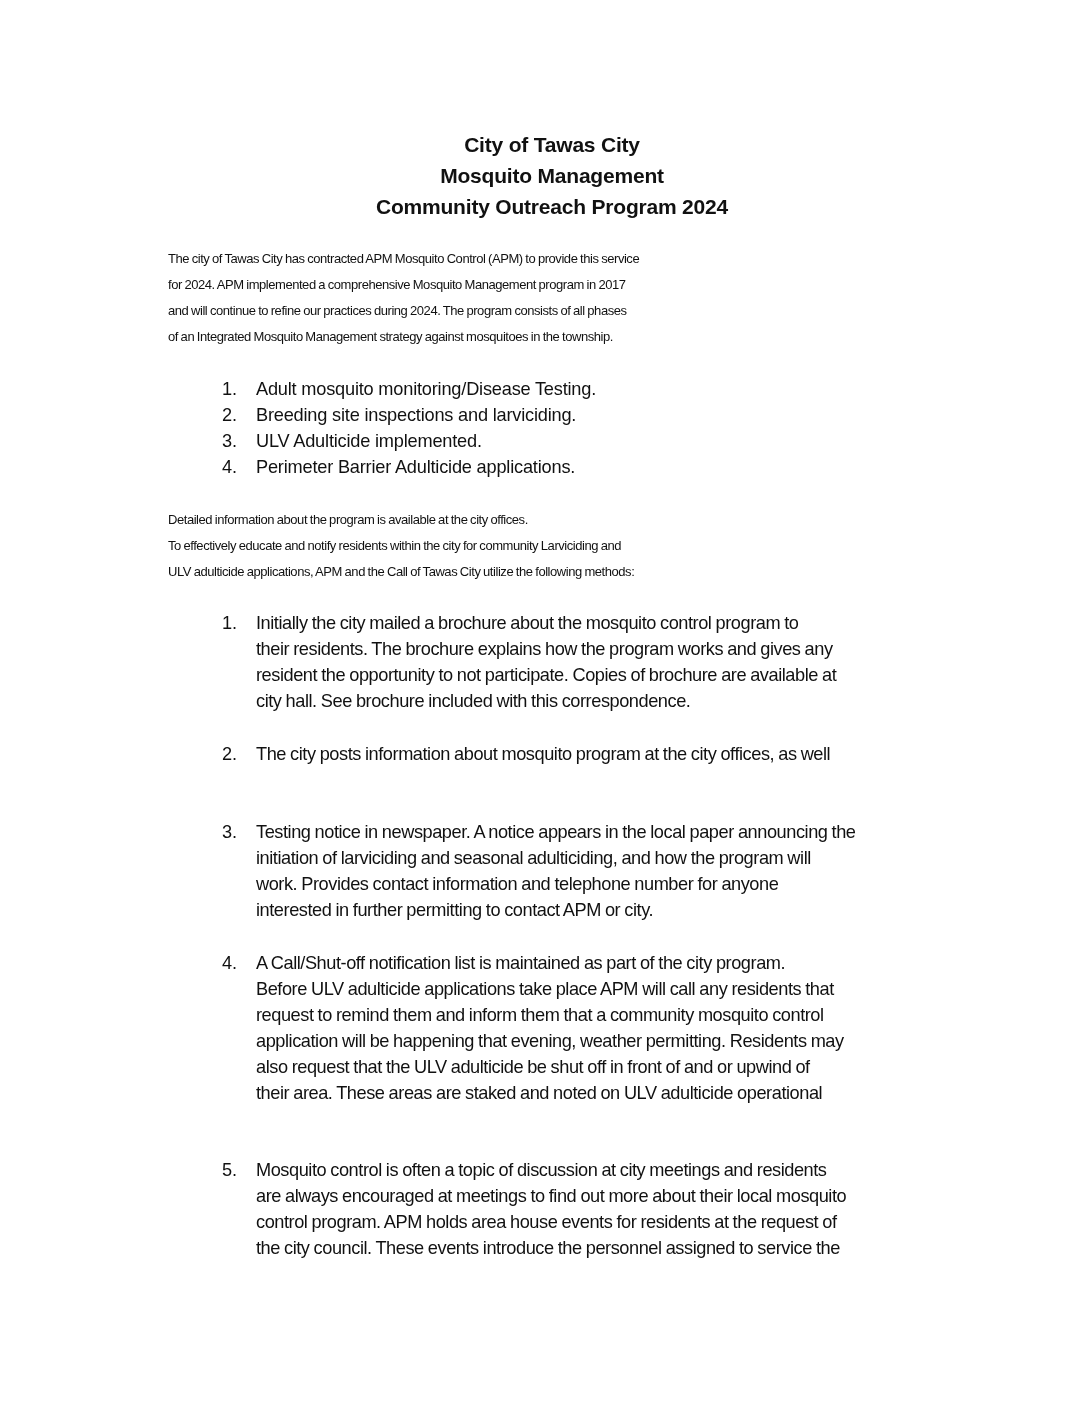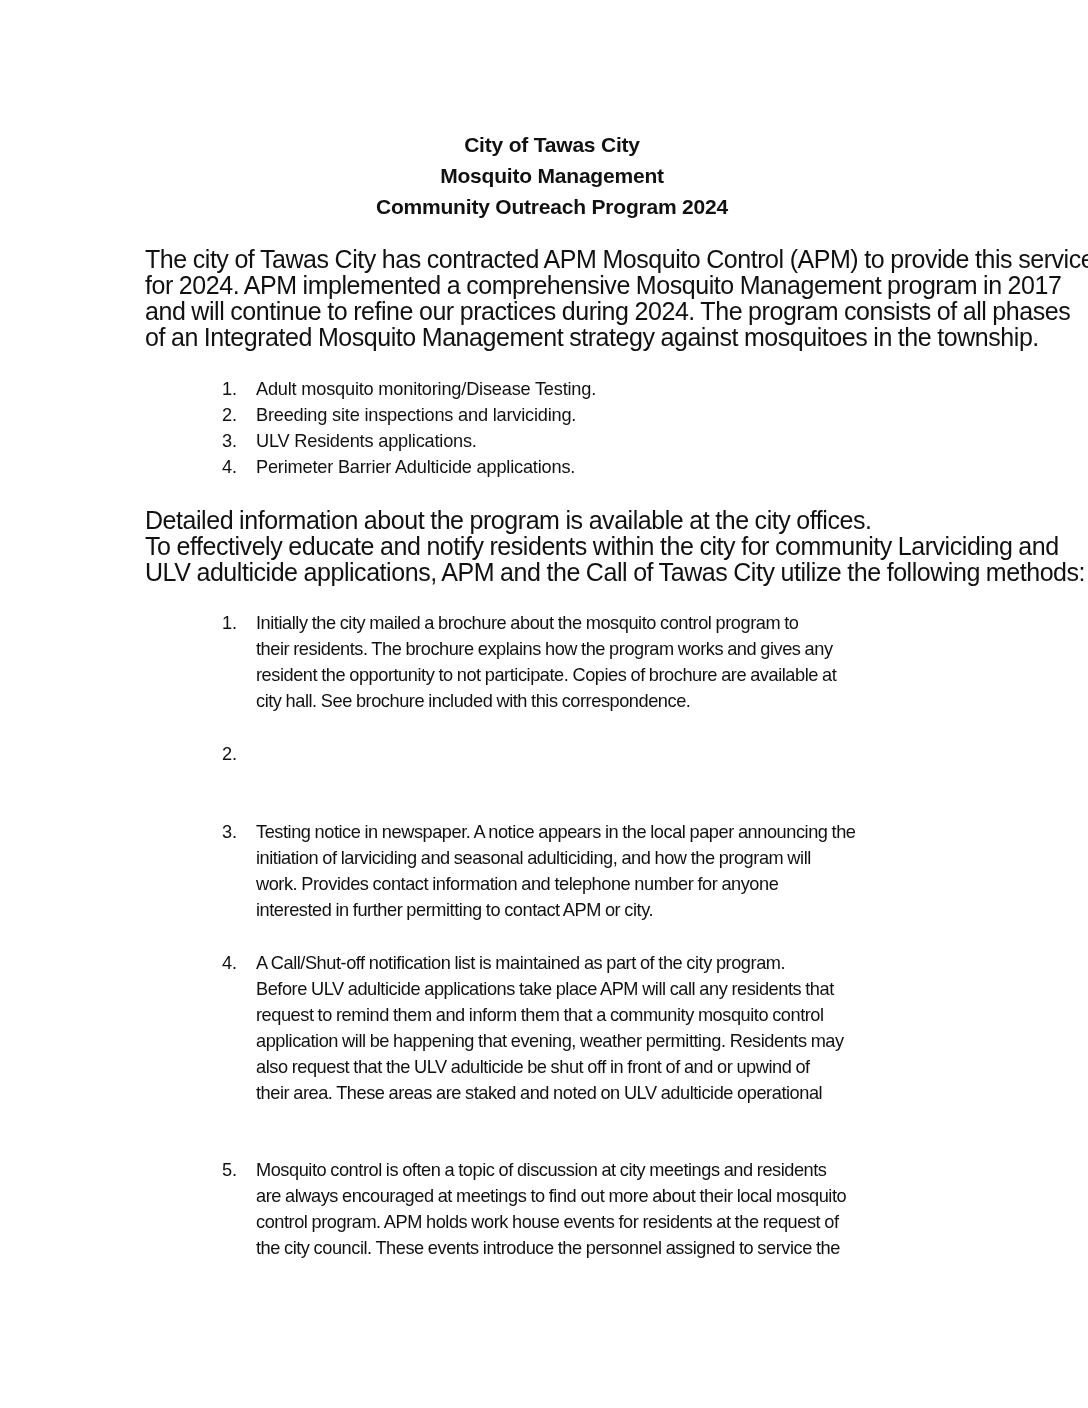--- a/index.html
+++ b/index.html
@@ -31,23 +31,23 @@
     }
     .title-line {
       font-weight: bold;
       font-size: 21px;
       line-height: 31px;
       letter-spacing: -0.2px;
       height: 31px;
     }
     .para {
       position: absolute;
-      left: 145px;
+      left: 168px;
       width: 800px;
-      font-size: 25px;
+      font-size: 13px;
       line-height: 26px;
       letter-spacing: -0.45px;
       word-spacing: -0.5px;
     }
     .para .ln {
       display: block;
       white-space: nowrap;
       height: 26px;
     }
     .simple-list {
@@ -108,21 +108,21 @@
     <div class="simple-item">
       <span class="num">1.</span>
       <span>Adult mosquito monitoring/Disease Testing.</span>
     </div>
     <div class="simple-item">
       <span class="num">2.</span>
       <span>Breeding site inspections and larviciding.</span>
     </div>
     <div class="simple-item">
       <span class="num">3.</span>
-      <span>ULV Residents applications.</span>
+      <span>ULV Adulticide implemented.</span>
     </div>
     <div class="simple-item">
       <span class="num">4.</span>
       <span>Perimeter Barrier Adulticide applications.</span>
     </div>
   </div>
 
   <div class="para" style="top:507px;">
     <span class="ln">Detailed information about the program is available at the city offices.</span>
     <span class="ln">To effectively educate and notify residents within the city for community Larviciding and</span>
@@ -135,20 +135,21 @@
       <span class="ln">Initially the city mailed a brochure about the mosquito control program to</span>
       <span class="ln">their residents. The brochure explains how the program works and gives any</span>
       <span class="ln">resident the opportunity to not participate. Copies of brochure are available at</span>
       <span class="ln">city hall. See brochure included with this correspondence.</span>
     </div>
   </div>
 
   <div class="methods-item" style="top:741px;">
     <span class="num">2.</span>
     <div class="body">
+      <span class="ln">The city posts information about mosquito program at the city offices, as well</span>
     </div>
   </div>
 
   <div class="methods-item" style="top:819px;">
     <span class="num">3.</span>
     <div class="body">
       <span class="ln">Testing notice in newspaper. A notice appears in the local paper announcing the</span>
       <span class="ln">initiation of larviciding and seasonal adulticiding, and how the program will</span>
       <span class="ln">work. Provides contact information and telephone number for anyone</span>
       <span class="ln">interested in further permitting to contact APM or city.</span>
@@ -165,18 +166,18 @@
       <span class="ln">also request that the ULV adulticide be shut off in front of and or upwind of</span>
       <span class="ln">their area.  These areas are staked and noted on ULV adulticide operational</span>
     </div>
   </div>
 
   <div class="methods-item" style="top:1157px;">
     <span class="num">5.</span>
     <div class="body">
       <span class="ln">Mosquito control is often a topic of discussion at city meetings and residents</span>
       <span class="ln">are always encouraged at meetings to find out more about their local mosquito</span>
-      <span class="ln">control program. APM holds work house events for residents at the request of</span>
+      <span class="ln">control program. APM holds area house events for residents at the request of</span>
       <span class="ln">the city council. These events introduce the personnel assigned to service the</span>
     </div>
   </div>
 
 </div>
 
 </body></html>

